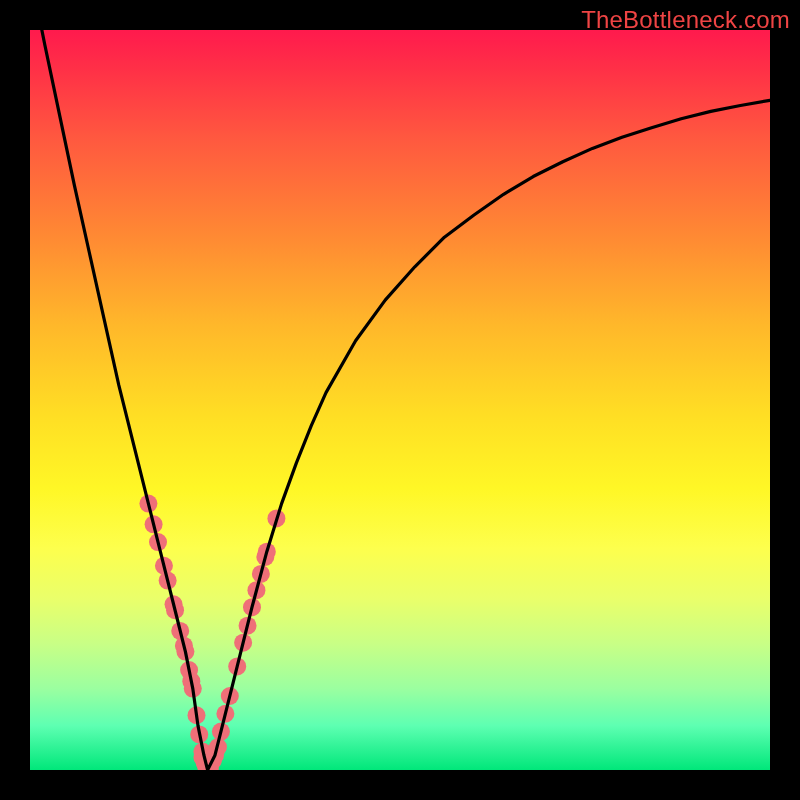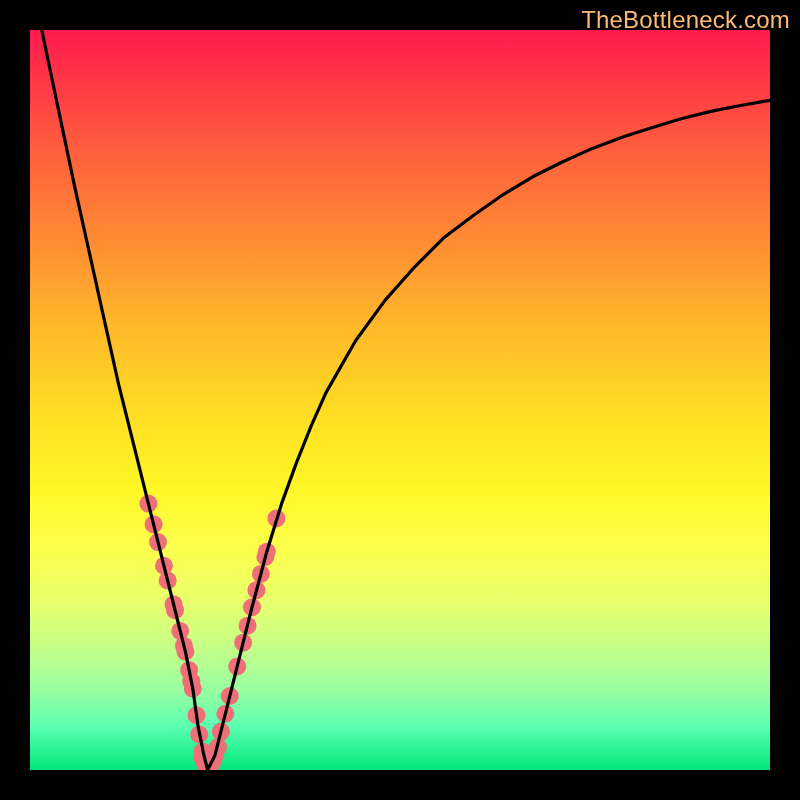--- a/index.html
+++ b/index.html
@@ -37,21 +37,21 @@
       #e9ff6b 77%,
       #c8ff86 83%,
       #9bffa0 89%,
       #5effb2 94%,
       #00e77a 100%);
   }
   .watermark {
     position: absolute;
     top: 6px;
     right: 10px;
-    color: #fdba74;
+    color: #ef4444;
     font-size: 24px;
     font-weight: 500;
     letter-spacing: 0.2px;
     user-select: none;
   }
   svg.curve {
     position: absolute;
     left: 0;
     top: 0;
     width: 740px;

